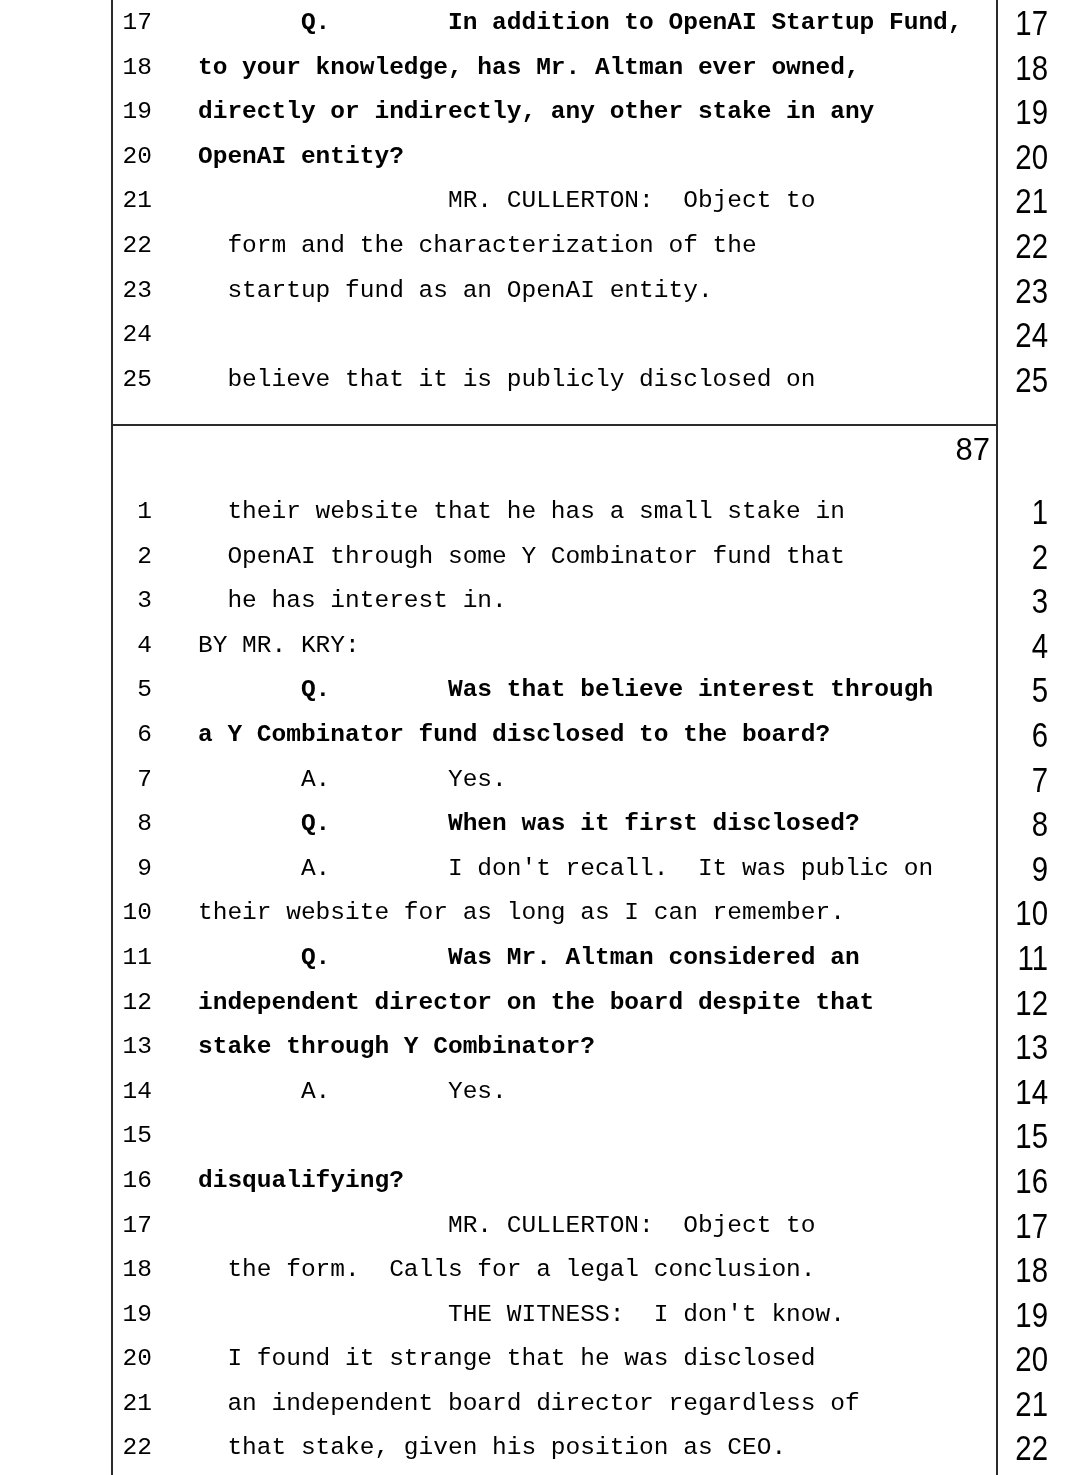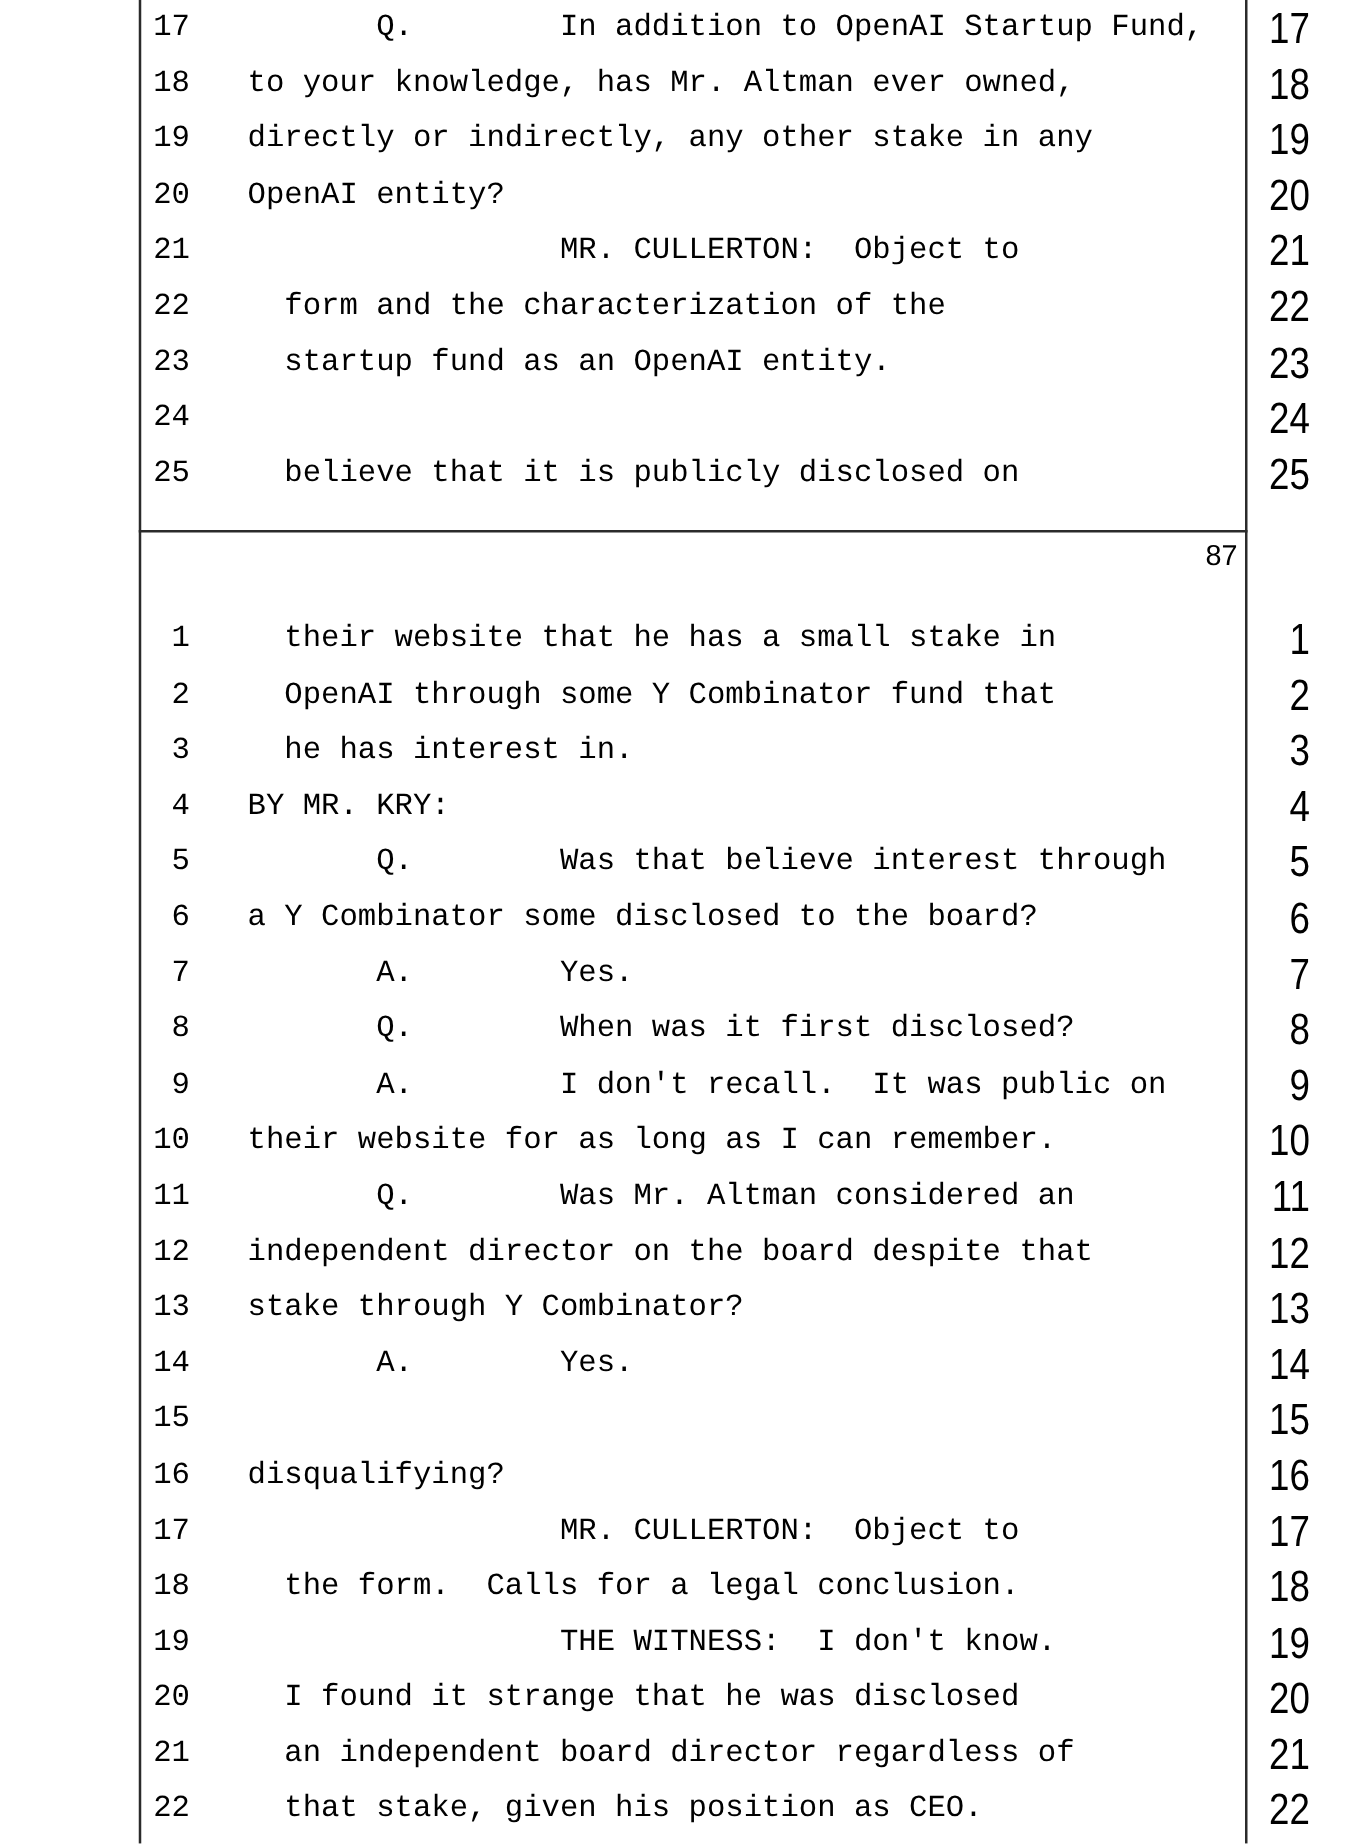--- a/index.html
+++ b/index.html
@@ -12,29 +12,29 @@
   .vline-left{left:111px;}
   .vline-right{left:996px;}
   .hsep{position:absolute;left:111px;width:887px;height:2px;background:#2b2b2b;top:424px;}
   .block{position:absolute;left:0;right:0;}
   #block-0{top:1px;}
   #block-1{top:490px;}
   .row{position:relative;height:44.6px;line-height:44.6px;white-space:pre;}
   .ln{position:absolute;top:0;}
   .lnum{left:114px;width:38px;text-align:right;}
   .txt{position:absolute;left:198px;top:0;}
-  .bold{font-weight:400;}
+  .bold{font-weight:700;}
   .rnum{
     left:1002px;width:46px;text-align:right;
     font-family:"Liberation Sans","DejaVu Sans",sans-serif;font-size:35px;
     transform:scaleX(0.84);transform-origin:100% 50%;
   }
   .page-number{
     position:absolute;top:430px;left:878px;width:112px;text-align:right;
-    font-family:"Liberation Sans","DejaVu Sans",sans-serif;font-size:23px;line-height:1.3;
+    font-family:"Liberation Sans","DejaVu Sans",sans-serif;font-size:31px;line-height:1.3;
     color:#000000;
   }
 </style>
 </head>
 <body>
 
 <div class="page">
   <div class="vline vline-left"></div>
   <div class="vline vline-right"></div>
   <div class="hsep"></div>
@@ -51,21 +51,21 @@
       <div class="row"><span class="ln lnum">23</span><span class="txt">  startup fund as an OpenAI entity.</span><span class="ln rnum">23</span></div>
       <div class="row"><span class="ln lnum">24</span><span class="ln rnum">24</span></div>
       <div class="row"><span class="ln lnum">25</span><span class="txt">  believe that it is publicly disclosed on</span><span class="ln rnum">25</span></div>
     </div>
   <div class="block" id="block-1">
       <div class="row"><span class="ln lnum">1</span><span class="txt">  their website that he has a small stake in</span><span class="ln rnum">1</span></div>
       <div class="row"><span class="ln lnum">2</span><span class="txt">  OpenAI through some Y Combinator fund that</span><span class="ln rnum">2</span></div>
       <div class="row"><span class="ln lnum">3</span><span class="txt">  he has interest in.</span><span class="ln rnum">3</span></div>
       <div class="row"><span class="ln lnum">4</span><span class="txt">BY MR. KRY:</span><span class="ln rnum">4</span></div>
       <div class="row"><span class="ln lnum">5</span><span class="txt bold">       Q.        Was that believe interest through</span><span class="ln rnum">5</span></div>
-      <div class="row"><span class="ln lnum">6</span><span class="txt bold">a Y Combinator some disclosed to the board?</span><span class="ln rnum">6</span></div>
+      <div class="row"><span class="ln lnum">6</span><span class="txt bold">a Y Combinator fund disclosed to the board?</span><span class="ln rnum">6</span></div>
       <div class="row"><span class="ln lnum">7</span><span class="txt">       A.        Yes.</span><span class="ln rnum">7</span></div>
       <div class="row"><span class="ln lnum">8</span><span class="txt bold">       Q.        When was it first disclosed?</span><span class="ln rnum">8</span></div>
       <div class="row"><span class="ln lnum">9</span><span class="txt">       A.        I don't recall.  It was public on</span><span class="ln rnum">9</span></div>
       <div class="row"><span class="ln lnum">10</span><span class="txt">their website for as long as I can remember.</span><span class="ln rnum">10</span></div>
       <div class="row"><span class="ln lnum">11</span><span class="txt bold">       Q.        Was Mr. Altman considered an</span><span class="ln rnum">11</span></div>
       <div class="row"><span class="ln lnum">12</span><span class="txt bold">independent director on the board despite that</span><span class="ln rnum">12</span></div>
       <div class="row"><span class="ln lnum">13</span><span class="txt bold">stake through Y Combinator?</span><span class="ln rnum">13</span></div>
       <div class="row"><span class="ln lnum">14</span><span class="txt">       A.        Yes.</span><span class="ln rnum">14</span></div>
       <div class="row"><span class="ln lnum">15</span><span class="ln rnum">15</span></div>
       <div class="row"><span class="ln lnum">16</span><span class="txt bold">disqualifying?</span><span class="ln rnum">16</span></div>

